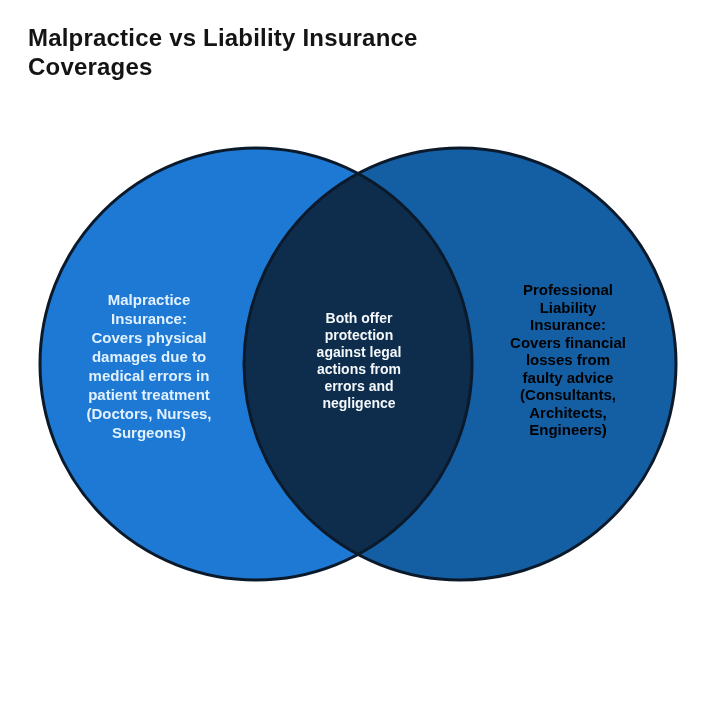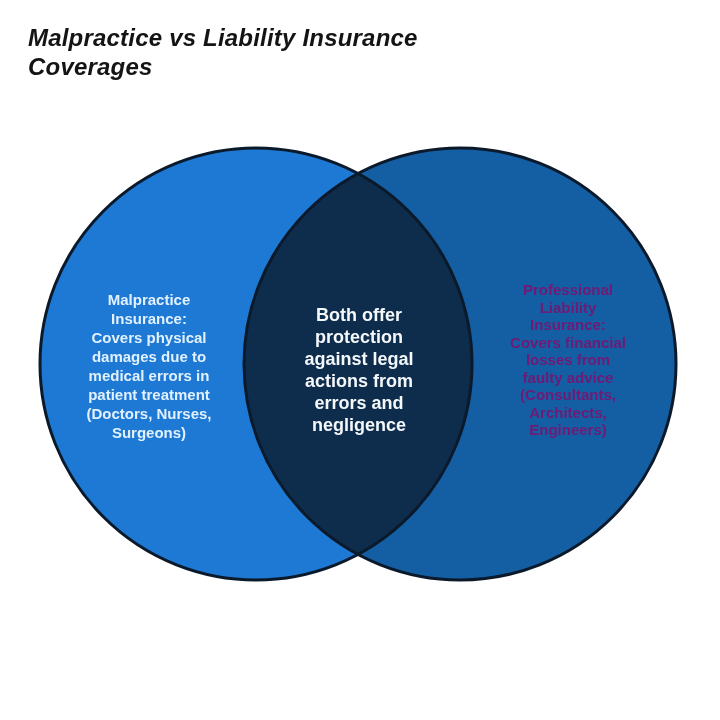--- a/index.html
+++ b/index.html
@@ -16,21 +16,20 @@
     position: absolute;
     left: 28px;
     top: 24px;
     margin: 0;
     font-size: 24px;
     font-weight: 700;
     color: #141414;
     line-height: 1.2;
     letter-spacing: 0.2px;
     white-space: pre-line;
-    font-style: italic;
   }
   .venn-svg {
     position: absolute;
     left: 0;
     top: 0;
   }
   .circle-text {
     position: absolute;
     transform: translate(-50%, -50%);
     text-align: center;
@@ -43,32 +42,31 @@
     top: 366px;
     width: 200px;
     font-size: 15px;
     line-height: 1.27;
     color: #e2f1ff;
   }
   .center-text {
     left: 359px;
     top: 361px;
     width: 180px;
-    font-size: 18px;
+    font-size: 14px;
     line-height: 1.22;
     color: #f4f8fb;
-    margin-top: 10px;
   }
   .right-text {
     left: 568px;
     top: 360px;
     width: 200px;
     font-size: 15px;
     line-height: 1.17;
-    color: #701a75;
+    color: #000000;
   }
 </style>
 </head>
 <body>
 
 <div class="canvas">
 
   <h1 class="title">Malpractice vs Liability Insurance
 Coverages</h1>
 

